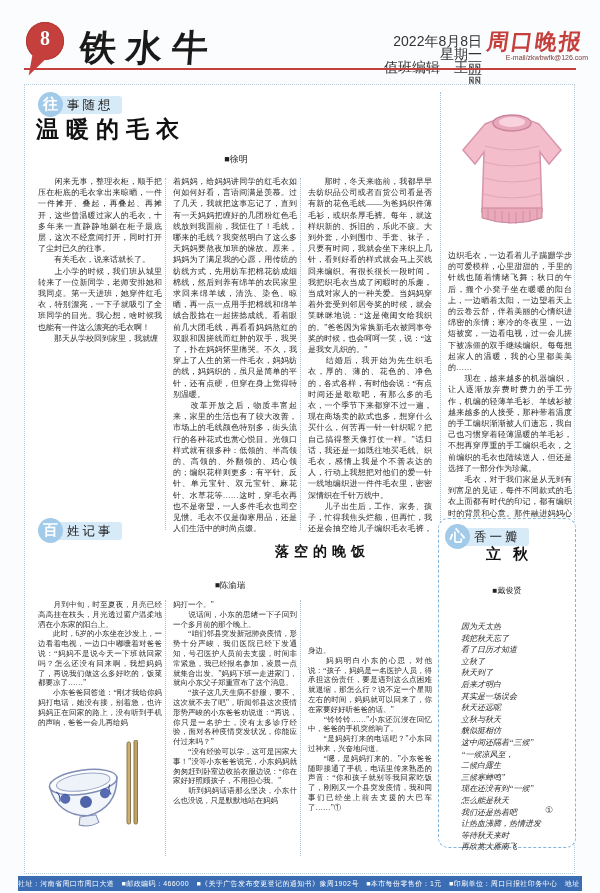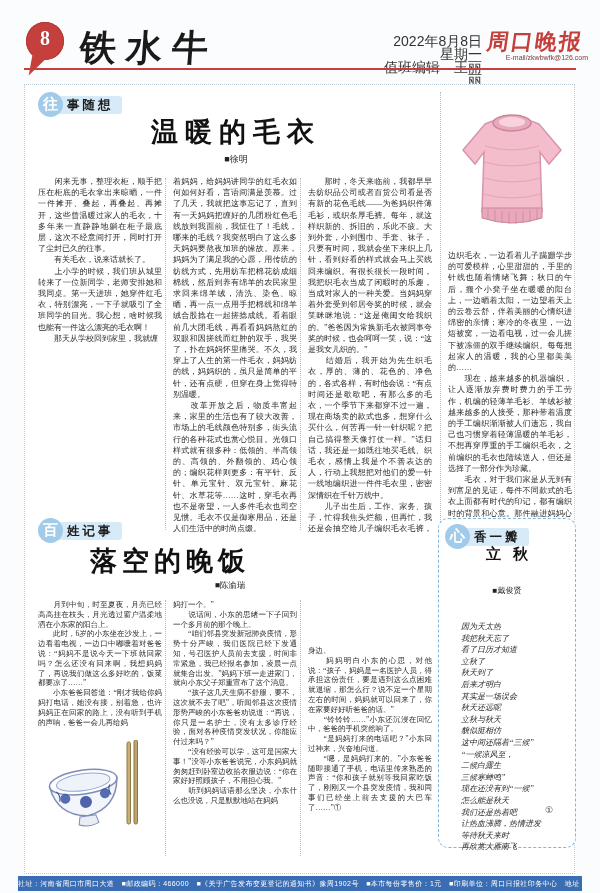--- a/index.html
+++ b/index.html
@@ -55,31 +55,31 @@
 
   
   .badge{position:absolute;height:26px;}
   .badge-circle{
     position:absolute;left:0;top:0;width:25px;height:25px;border-radius:50%;
     background:#a2cbea;color:#fff;font-size:15px;font-weight:bold;
     text-align:center;line-height:25px;z-index:2;
   }
   .badge-pill{
     position:absolute;left:17px;top:4px;height:18px;line-height:18px;
-    background:#d6eaf8;color:#1c1c1c;font-weight:bold;font-size:12.5px;
+    background:#d6eaf8;color:#1c1c1c;font-weight:normal;font-size:12.5px;
     letter-spacing:3px;padding:0 8px 0 12px;border-radius:3px;white-space:nowrap;
   }
 
   
-  .essay-title{left:36px;top:114px;width:400px;text-align:center;
-    font-size:27px;font-weight:bold;letter-spacing:7px;color:#111;}
+  .essay-title{left:36px;top:114px;width:400px;
+    font-size:23px;font-weight:bold;letter-spacing:7px;color:#111;}
   .essay-author{left:36px;top:153px;width:400px;text-align:center;
     font-size:9px;color:#222;}
-  .story-title{left:90px;top:543px;width:280px;text-align:left;
-    font-size:27px;font-weight:bold;letter-spacing:5px;color:#111;}
+  .story-title{left:90px;top:543px;width:280px;text-align:right;
+    font-size:14px;font-weight:bold;letter-spacing:5px;color:#111;}
   .story-author{left:90px;top:580px;width:280px;text-align:center;
     font-size:8.5px;color:#222;}
 
   
   .col{position:absolute;overflow:hidden;color:#2b2b2b;text-align:justify;}
   .essay-col{width:124px;font-size:8px;line-height:11.2px;}
   .story-col{width:124px;font-size:7.5px;line-height:9.8px;}
   .para{margin:0;}
 
   .vsep{position:absolute;width:0;border-left:1px dotted #a9c0d2;}

